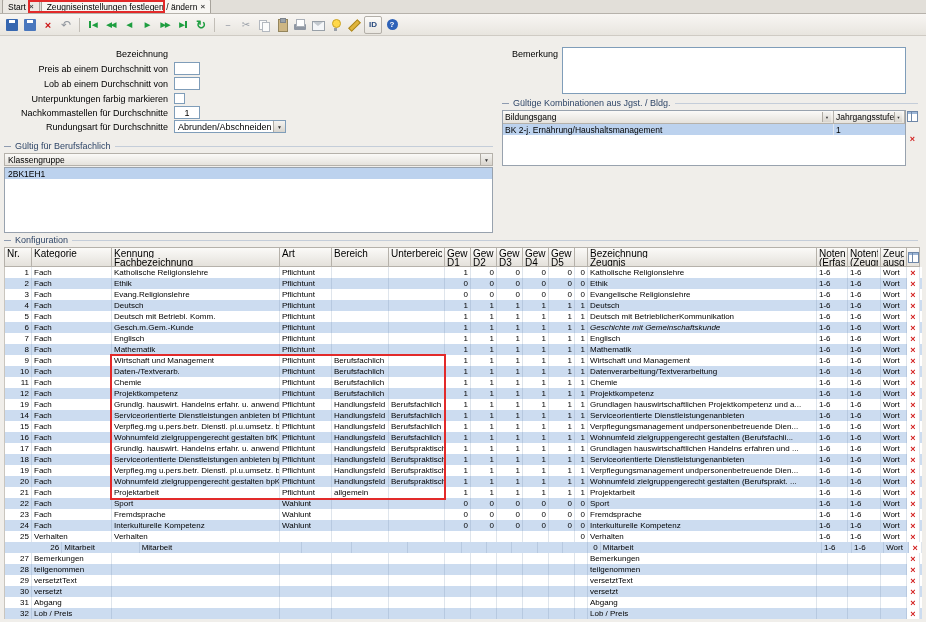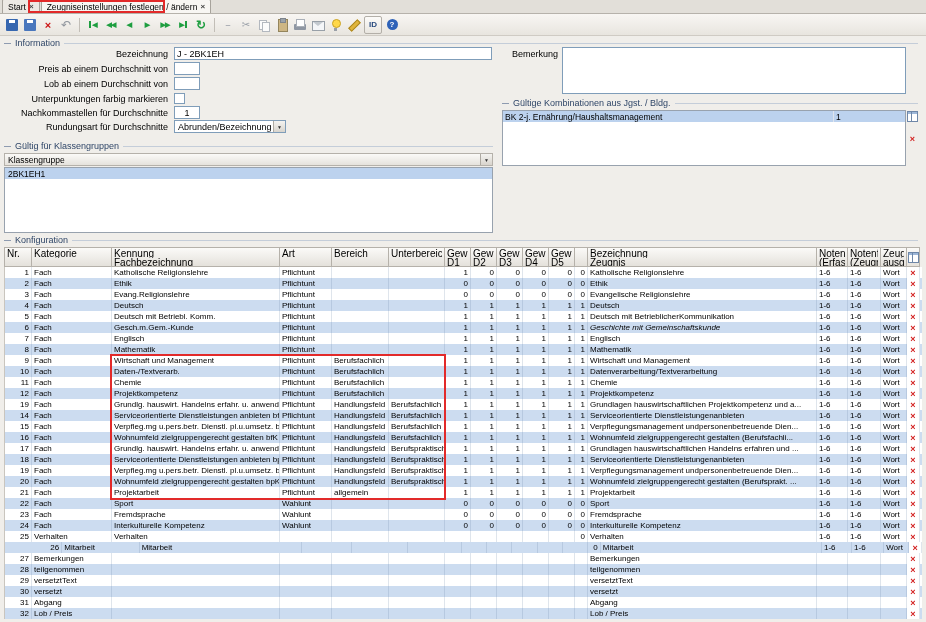--- a/index.html
+++ b/index.html
@@ -139,81 +139,85 @@
       <span class="ti ti-copy"></span>
       <span class="ti ti-paste"></span>
       <span class="ti ti-print"></span>
       <span class="ti ti-mail"></span>
       <span class="ti ti-bulb"></span>
       <span class="ti ti-pencil"></span>
       <span class="ti ti-id">ID</span>
       <span class="ti ti-help"></span>
     </div>
 
-  <div class="sect" style="left:4px;top:38px;width:914px;">
-    <span class="dash"></span>
-    <span>Information</span>
-    <span class="line"></span>
-  </div>
 
   <div class="fr" style="top:47px;">
     <label class="flabel">Bezeichnung</label>
-    <input class="inp" style="width: 318px;" value="J - 2BK1EH">
   </div>
   <div class="fr" style="top:62px;">
     <label class="flabel">Preis ab einem Durchschnitt von</label>
     <input class="inp" style="width: 26px;" value="">
   </div>
   <div class="fr" style="top:77px;">
     <label class="flabel">Lob ab einem Durchschnitt von</label>
     <input class="inp" style="width: 26px;" value="">
   </div>
   <div class="fr" style="top:92px;">
     <label class="flabel">Unterpunktungen farbig markieren</label>
     <span class="chk"></span>
   </div>
   <div class="fr" style="top:106px;">
     <label class="flabel">Nachkommastellen für Durchschnitte</label>
     <input class="inp" style="width: 26px; text-align: center;" value="1">
   </div>
   <div class="fr" style="top:120px;">
     <label class="flabel">Rundungsart für Durchschnitte</label>
     <div class="combo" style="width:112px;">
-      <span class="val">Abrunden/Bezeichnung</span>
+      <span class="val">Abrunden/Abschneiden</span>
       <span class="dropbtn">▼</span>
     </div>
   </div>
 
   <label class="blabel">Bemerkung</label>
   <textarea class="bem" style=""></textarea>
 
   <div class="sect" style="left:502px;top:98px;width:416px;">
     <span class="dash"></span>
     <span>Gültige Kombinationen aus Jgst. / Bldg.</span>
     <span class="line"></span>
   </div>
 
   <div class="kwrap">
     <div class="kmain">
+      <div class="krow khdr">
+        <div class="kcell" style="width:331px;">
+          <span>Bildungsgang</span>
+          <span class="dropbtn small">▼</span>
+        </div>
+        <div class="kcell" style="width:71px;">
+          <span>Jahrgangsstufe</span>
+          <span class="dropbtn small">▼</span>
+        </div>
+      </div>
       <div>
           <div class="krow sel">
             <div class="kcell kc1" style="width: 331px;">BK 2-j. Ernährung/Haushaltsmanagement</div>
             <div class="kcell" style="width: 71px;">1</div>
           </div>
         </div>
     </div>
     <div class="kstrip">
       <span class="gridic" style="margin-top:1px;"></span>
       <span class="delx" style="margin-top:12px;">×</span>
     </div>
   </div>
 
   <div class="sect" style="left:4px;top:141px;width:489px;">
     <span class="dash"></span>
-    <span>Gültig für Klassengruppen</span>
+    <span>Gültig für Berufsfachlich</span>
     <span class="line"></span>
   </div>
   <div class="kg-head">
     <span>Klassengruppe</span>
     <span class="dropbtn">▼</span>
   </div>
   <div class="kg-list">
       <div class="kg-row sel">2BK1EH1</div>
     </div>
 

